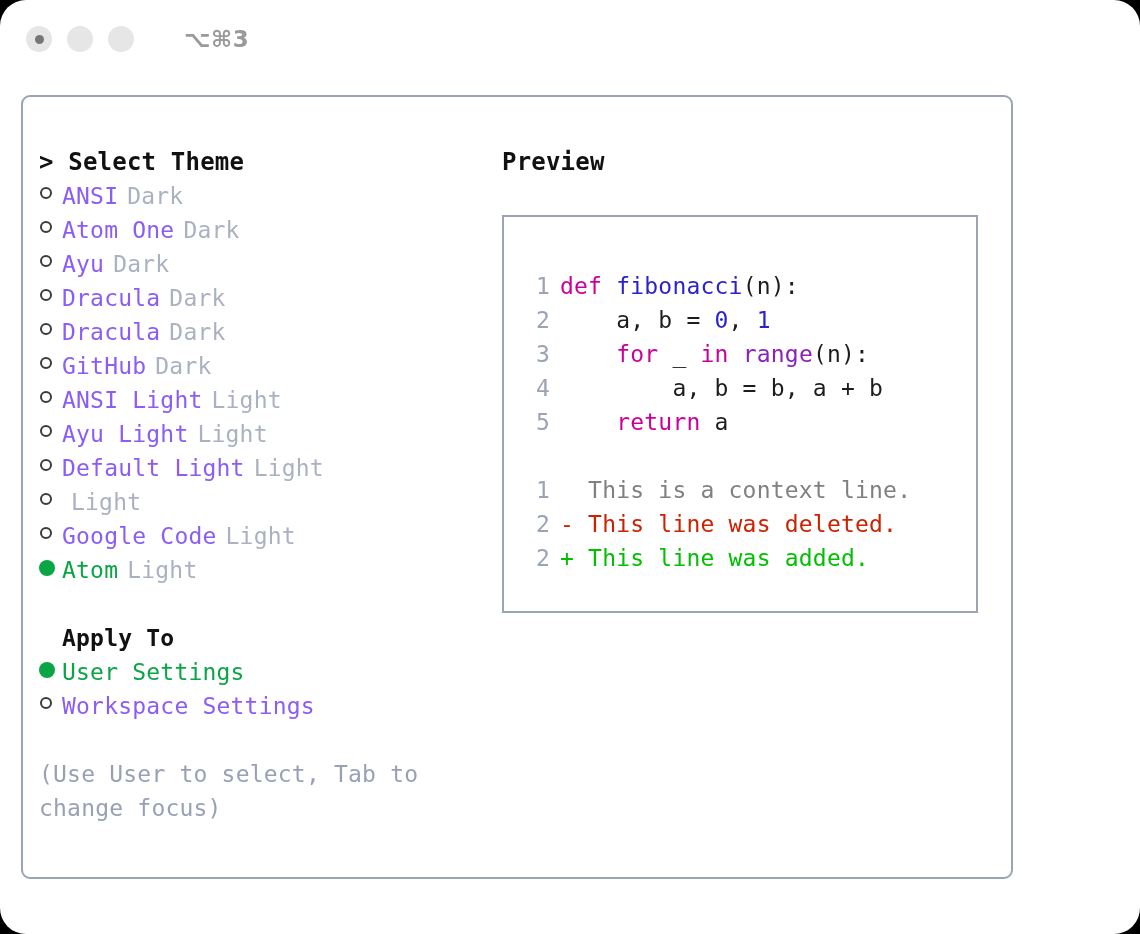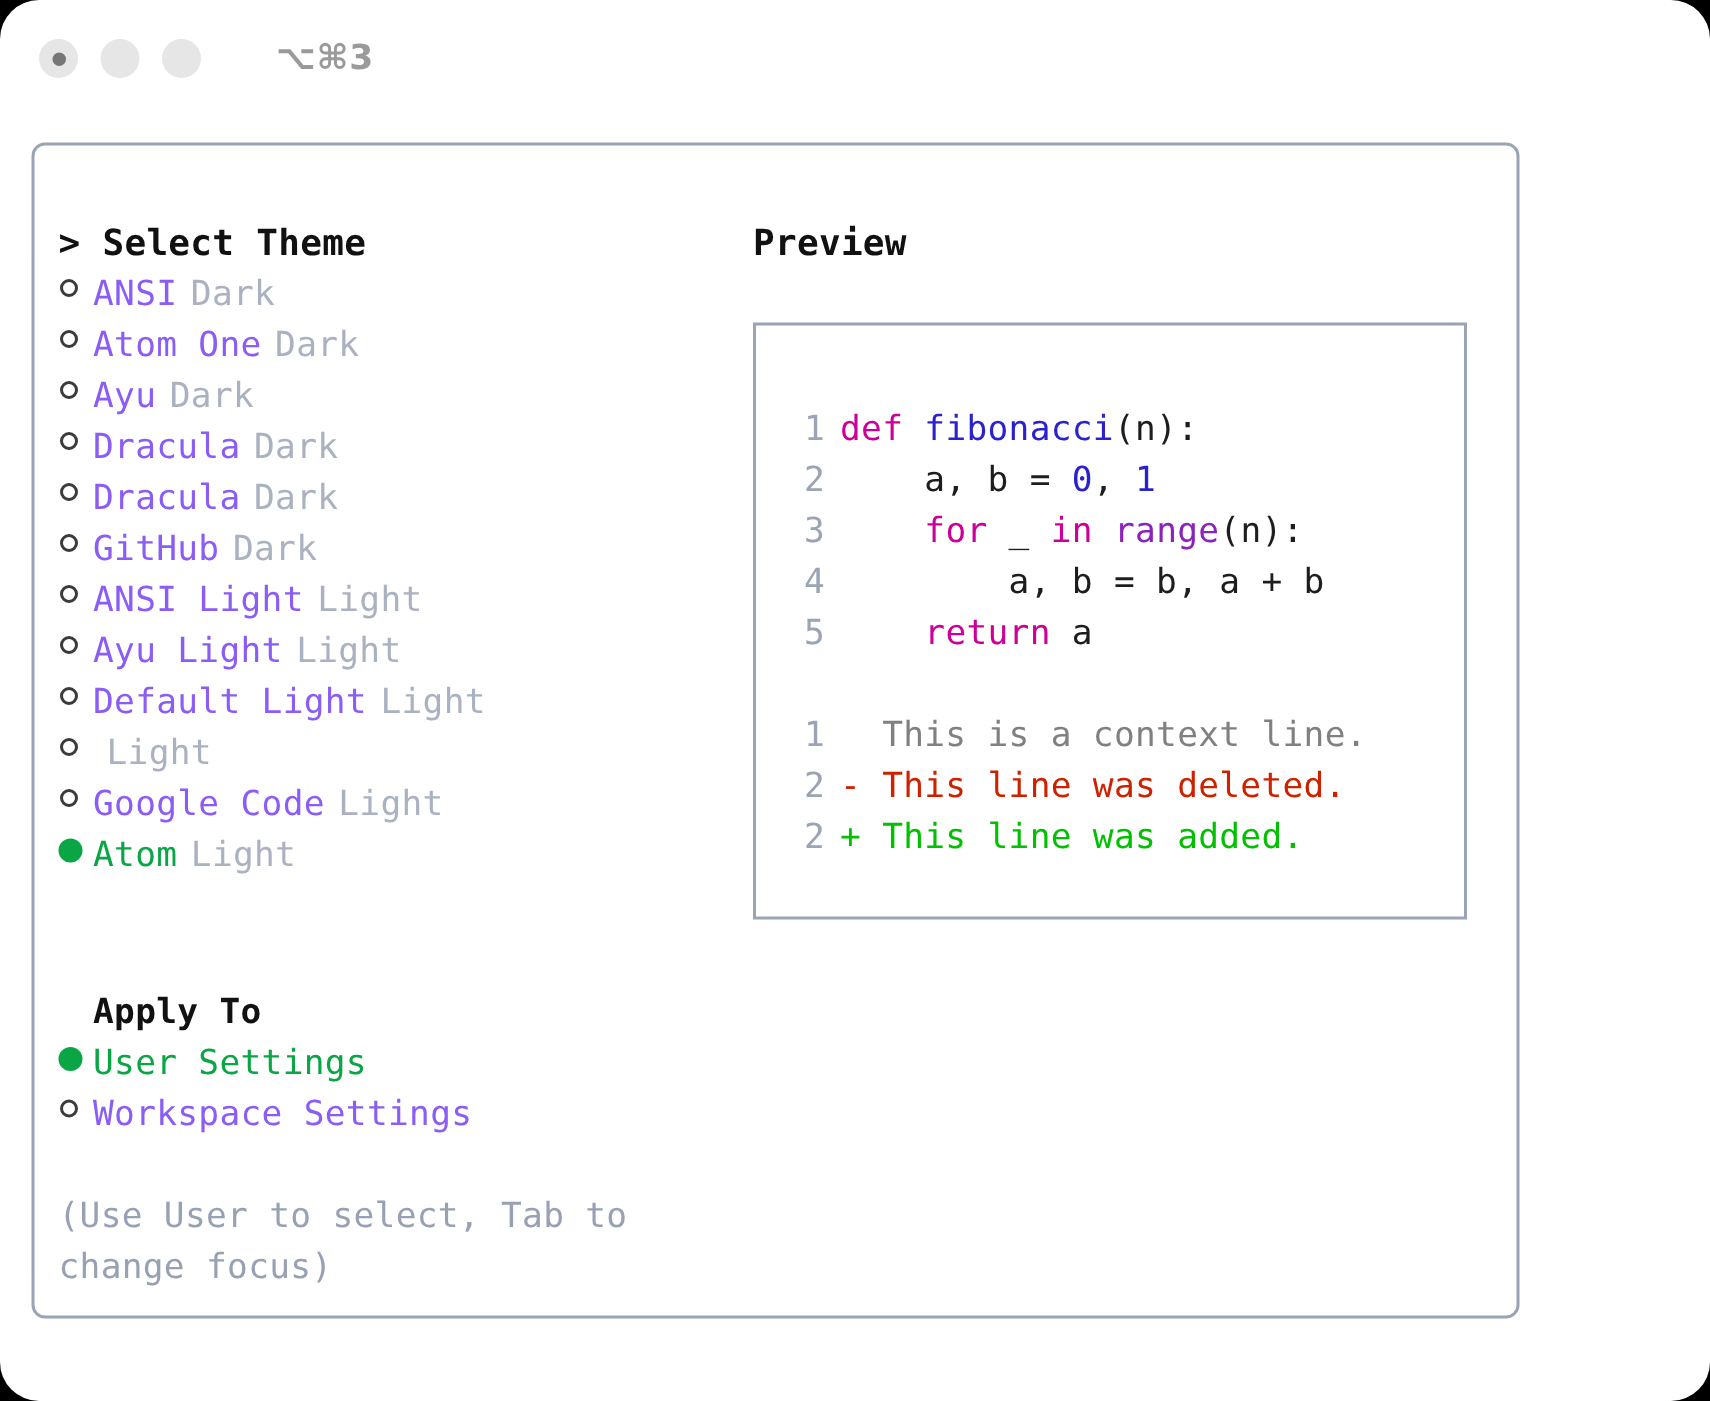--- a/index.html
+++ b/index.html
@@ -140,21 +140,20 @@
   .opt-name { color: #8b5cf6; }
   .opt-row.selected .opt-name { color: #0aa544; }
   .opt-kind {
     color: #aab1c0;
     margin-left: 9px;
   }
   .opt-row.indent-head {
     padding-left: 23px;
     font-weight: bold;
     color: #111111;
-    margin-top: 37px;
   }
   .spacer-row { height: 34px; }
 
   
   #hint {
     margin-top: 34px;
     font-size: 23px;
     line-height: 34px;
     color: #98a1b3;
     width: 420px;

